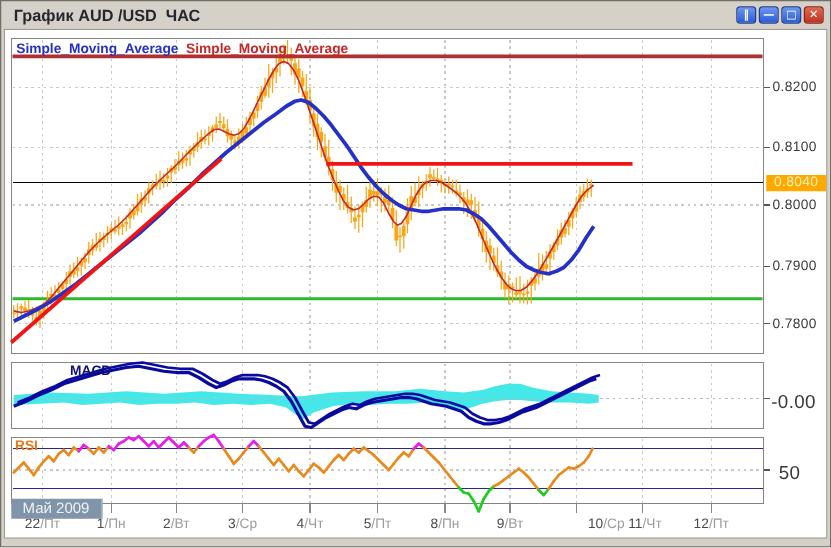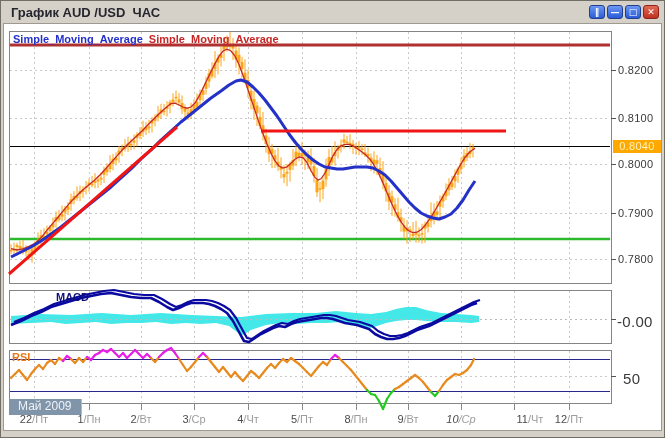--- a/index.html
+++ b/index.html
@@ -578,22 +578,22 @@
 
   <div class="xlabels">
       <div class="xlab" style="left: 5px;"><span>22</span><span class="dim">/Пт</span></div>
       <div class="xlab" style="left: 60px;"><span>1</span><span class="dim">/Пн</span></div>
       <div class="xlab" style="left: 112px;"><span>2</span><span class="dim">/Вт</span></div>
       <div class="xlab" style="left: 165px;"><span>3</span><span class="dim">/Ср</span></div>
       <div class="xlab" style="left: 219px;"><span>4</span><span class="dim">/Чт</span></div>
       <div class="xlab" style="left: 273px;"><span>5</span><span class="dim">/Пт</span></div>
       <div class="xlab" style="left: 327px;"><span>8</span><span class="dim">/Пн</span></div>
       <div class="xlab" style="left: 379px;"><span>9</span><span class="dim">/Вт</span></div>
-      <div class="xlab" style="left: 432px; font-style: italic;"><span>10</span><span class="dim">/Ср</span></div>
-      <div class="xlab" style="left: 501px;"><span>11</span><span class="dim">/Чт</span></div>
+      <div class="xlab" style="left: 456px;"><span>10</span><span class="dim">/Ср</span></div>
+      <div class="xlab" style="left: 487px;"><span>11</span><span class="dim">/Чт</span></div>
       <div class="xlab" style="left: 540px;"><span>12</span><span class="dim">/Пт</span></div>
     </div>
 
   <div class="tabs">
     <span class="tab">Май 2009</span>
   </div>
 
 </div>
 
 </body></html>

